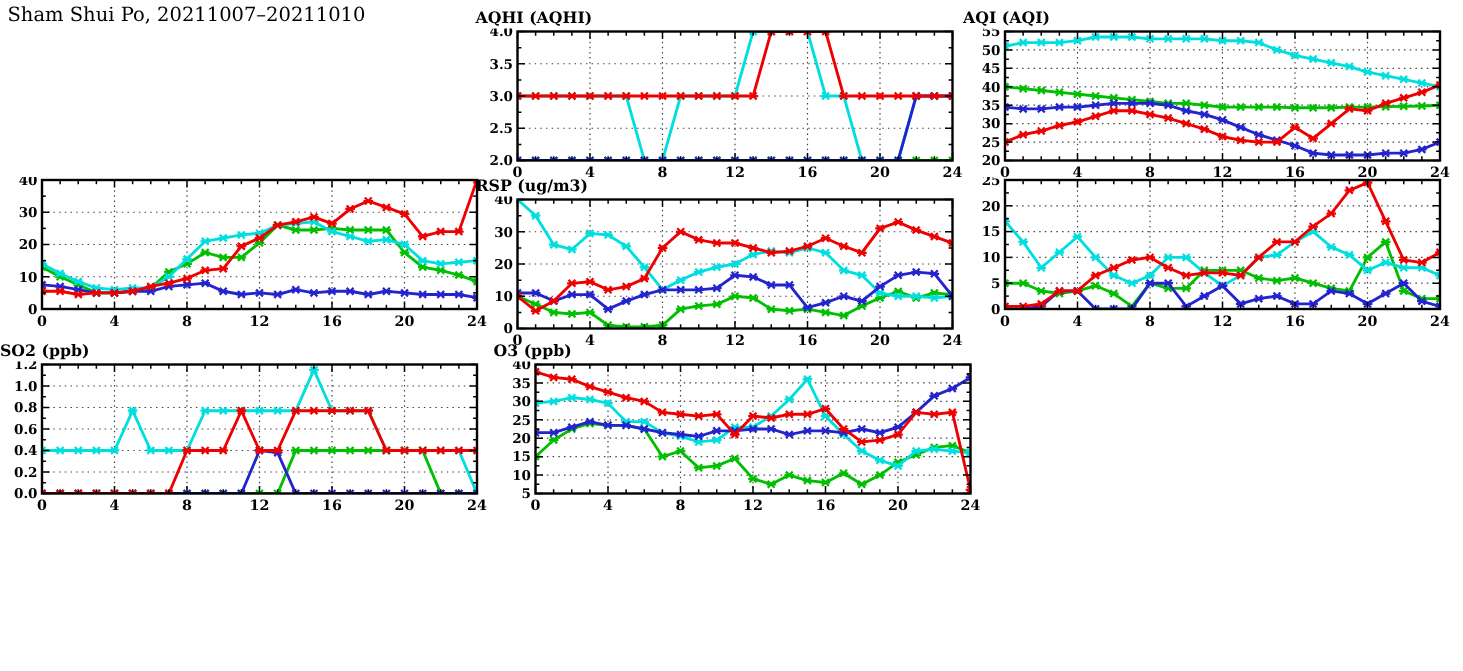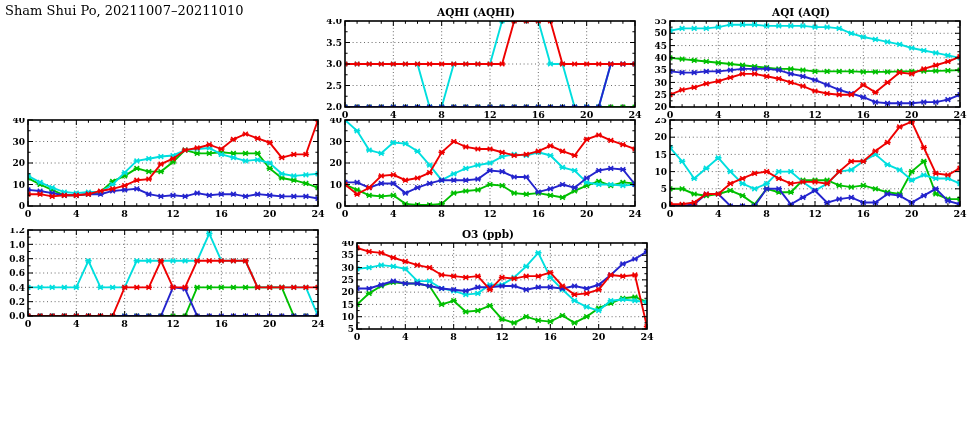--- a/index.html
+++ b/index.html
@@ -1,21 +1,21 @@
 <!DOCTYPE html>
 <html><head>
 <meta charset="utf-8">
 <style>
   html,body{margin:0;padding:0;background:#ffffff;}
   .page{position:relative;width:975px;height:447px;background:#fff;overflow:hidden;
         font-family:"DejaVu Serif","Liberation Serif",serif;}
   .page-title{position:absolute;left:5px;top:3px;font-size:13px;font-weight:normal;color:#000;}
   .chart{position:absolute;width:334px;height:115px;}
   .chart-title{width:334px;box-sizing:border-box;height:13px;line-height:13px;
-               text-align:center;padding-right:16px;font-size:10.5px;font-weight:bold;color:#000;}
+               text-align:left;padding-right:16px;font-size:10.5px;font-weight:bold;color:#000;}
   svg.plot{display:block;}
   svg text{font-family:"DejaVu Serif","Liberation Serif",serif;font-weight:bold;fill:#000;}
 </style>
 </head>
 <body>
 
 <div class="page">
   <div class="page-title">Sham Shui Po, 20211007–20211010</div>
 
   <div class="chart" style="left: 317px; top: 6px;">
@@ -644,20 +644,21 @@
         <text x="269.6666666666667" y="99" font-size="9.5" text-anchor="middle">20</text>
         <text x="318" y="99" font-size="9.5" text-anchor="middle">24</text>
         <text x="25" y="91.2" font-size="9" text-anchor="end">0</text>
         <text x="25" y="69.7" font-size="9" text-anchor="end">10</text>
         <text x="25" y="48.2" font-size="9" text-anchor="end">20</text>
         <text x="25" y="26.7" font-size="9" text-anchor="end">30</text>
         <text x="25" y="5.2" font-size="9" text-anchor="end">40</text>
       </svg>
   </div>
   <div class="chart" style="left: 317px; top: 118px;">
+    <div class="chart-title">RSP (ug/m3)</div>
     <svg class="plot" width="334" height="102" viewBox="0 0 334 102">
         <defs>
           <clipPath id="clip-rsp">
             <rect x="28" y="2" width="290" height="86"></rect>
           </clipPath>
         </defs>
         <line x1="76.33333333333333" y1="2" x2="76.33333333333333" y2="88" stroke="#444" stroke-width="0.8" stroke-dasharray="1,2.4"></line>
         <line x1="124.66666666666666" y1="2" x2="124.66666666666666" y2="88" stroke="#444" stroke-width="0.8" stroke-dasharray="1,2.4"></line>
         <line x1="173" y1="2" x2="173" y2="88" stroke="#444" stroke-width="0.8" stroke-dasharray="1,2.4"></line>
         <line x1="221.33333333333331" y1="2" x2="221.33333333333331" y2="88" stroke="#444" stroke-width="0.8" stroke-dasharray="1,2.4"></line>
@@ -1058,20 +1059,21 @@
         <text x="318" y="99" font-size="9.5" text-anchor="middle">24</text>
         <text x="25" y="91.2" font-size="9" text-anchor="end">0</text>
         <text x="25" y="74" font-size="9" text-anchor="end">5</text>
         <text x="25" y="56.800000000000004" font-size="9" text-anchor="end">10</text>
         <text x="25" y="39.6" font-size="9" text-anchor="end">15</text>
         <text x="25" y="22.400000000000002" font-size="9" text-anchor="end">20</text>
         <text x="25" y="5.2" font-size="9" text-anchor="end">25</text>
       </svg>
   </div>
   <div class="chart" style="left: 0px; top: 228px;">
+    <div class="chart-title">SO2 (ppb)</div>
     <svg class="plot" width="334" height="102" viewBox="0 0 334 102">
         <defs>
           <clipPath id="clip-so2">
             <rect x="28" y="2" width="290" height="86"></rect>
           </clipPath>
         </defs>
         <line x1="76.33333333333333" y1="2" x2="76.33333333333333" y2="88" stroke="#444" stroke-width="0.8" stroke-dasharray="1,2.4"></line>
         <line x1="124.66666666666666" y1="2" x2="124.66666666666666" y2="88" stroke="#444" stroke-width="0.8" stroke-dasharray="1,2.4"></line>
         <line x1="173" y1="2" x2="173" y2="88" stroke="#444" stroke-width="0.8" stroke-dasharray="1,2.4"></line>
         <line x1="221.33333333333331" y1="2" x2="221.33333333333331" y2="88" stroke="#444" stroke-width="0.8" stroke-dasharray="1,2.4"></line>

